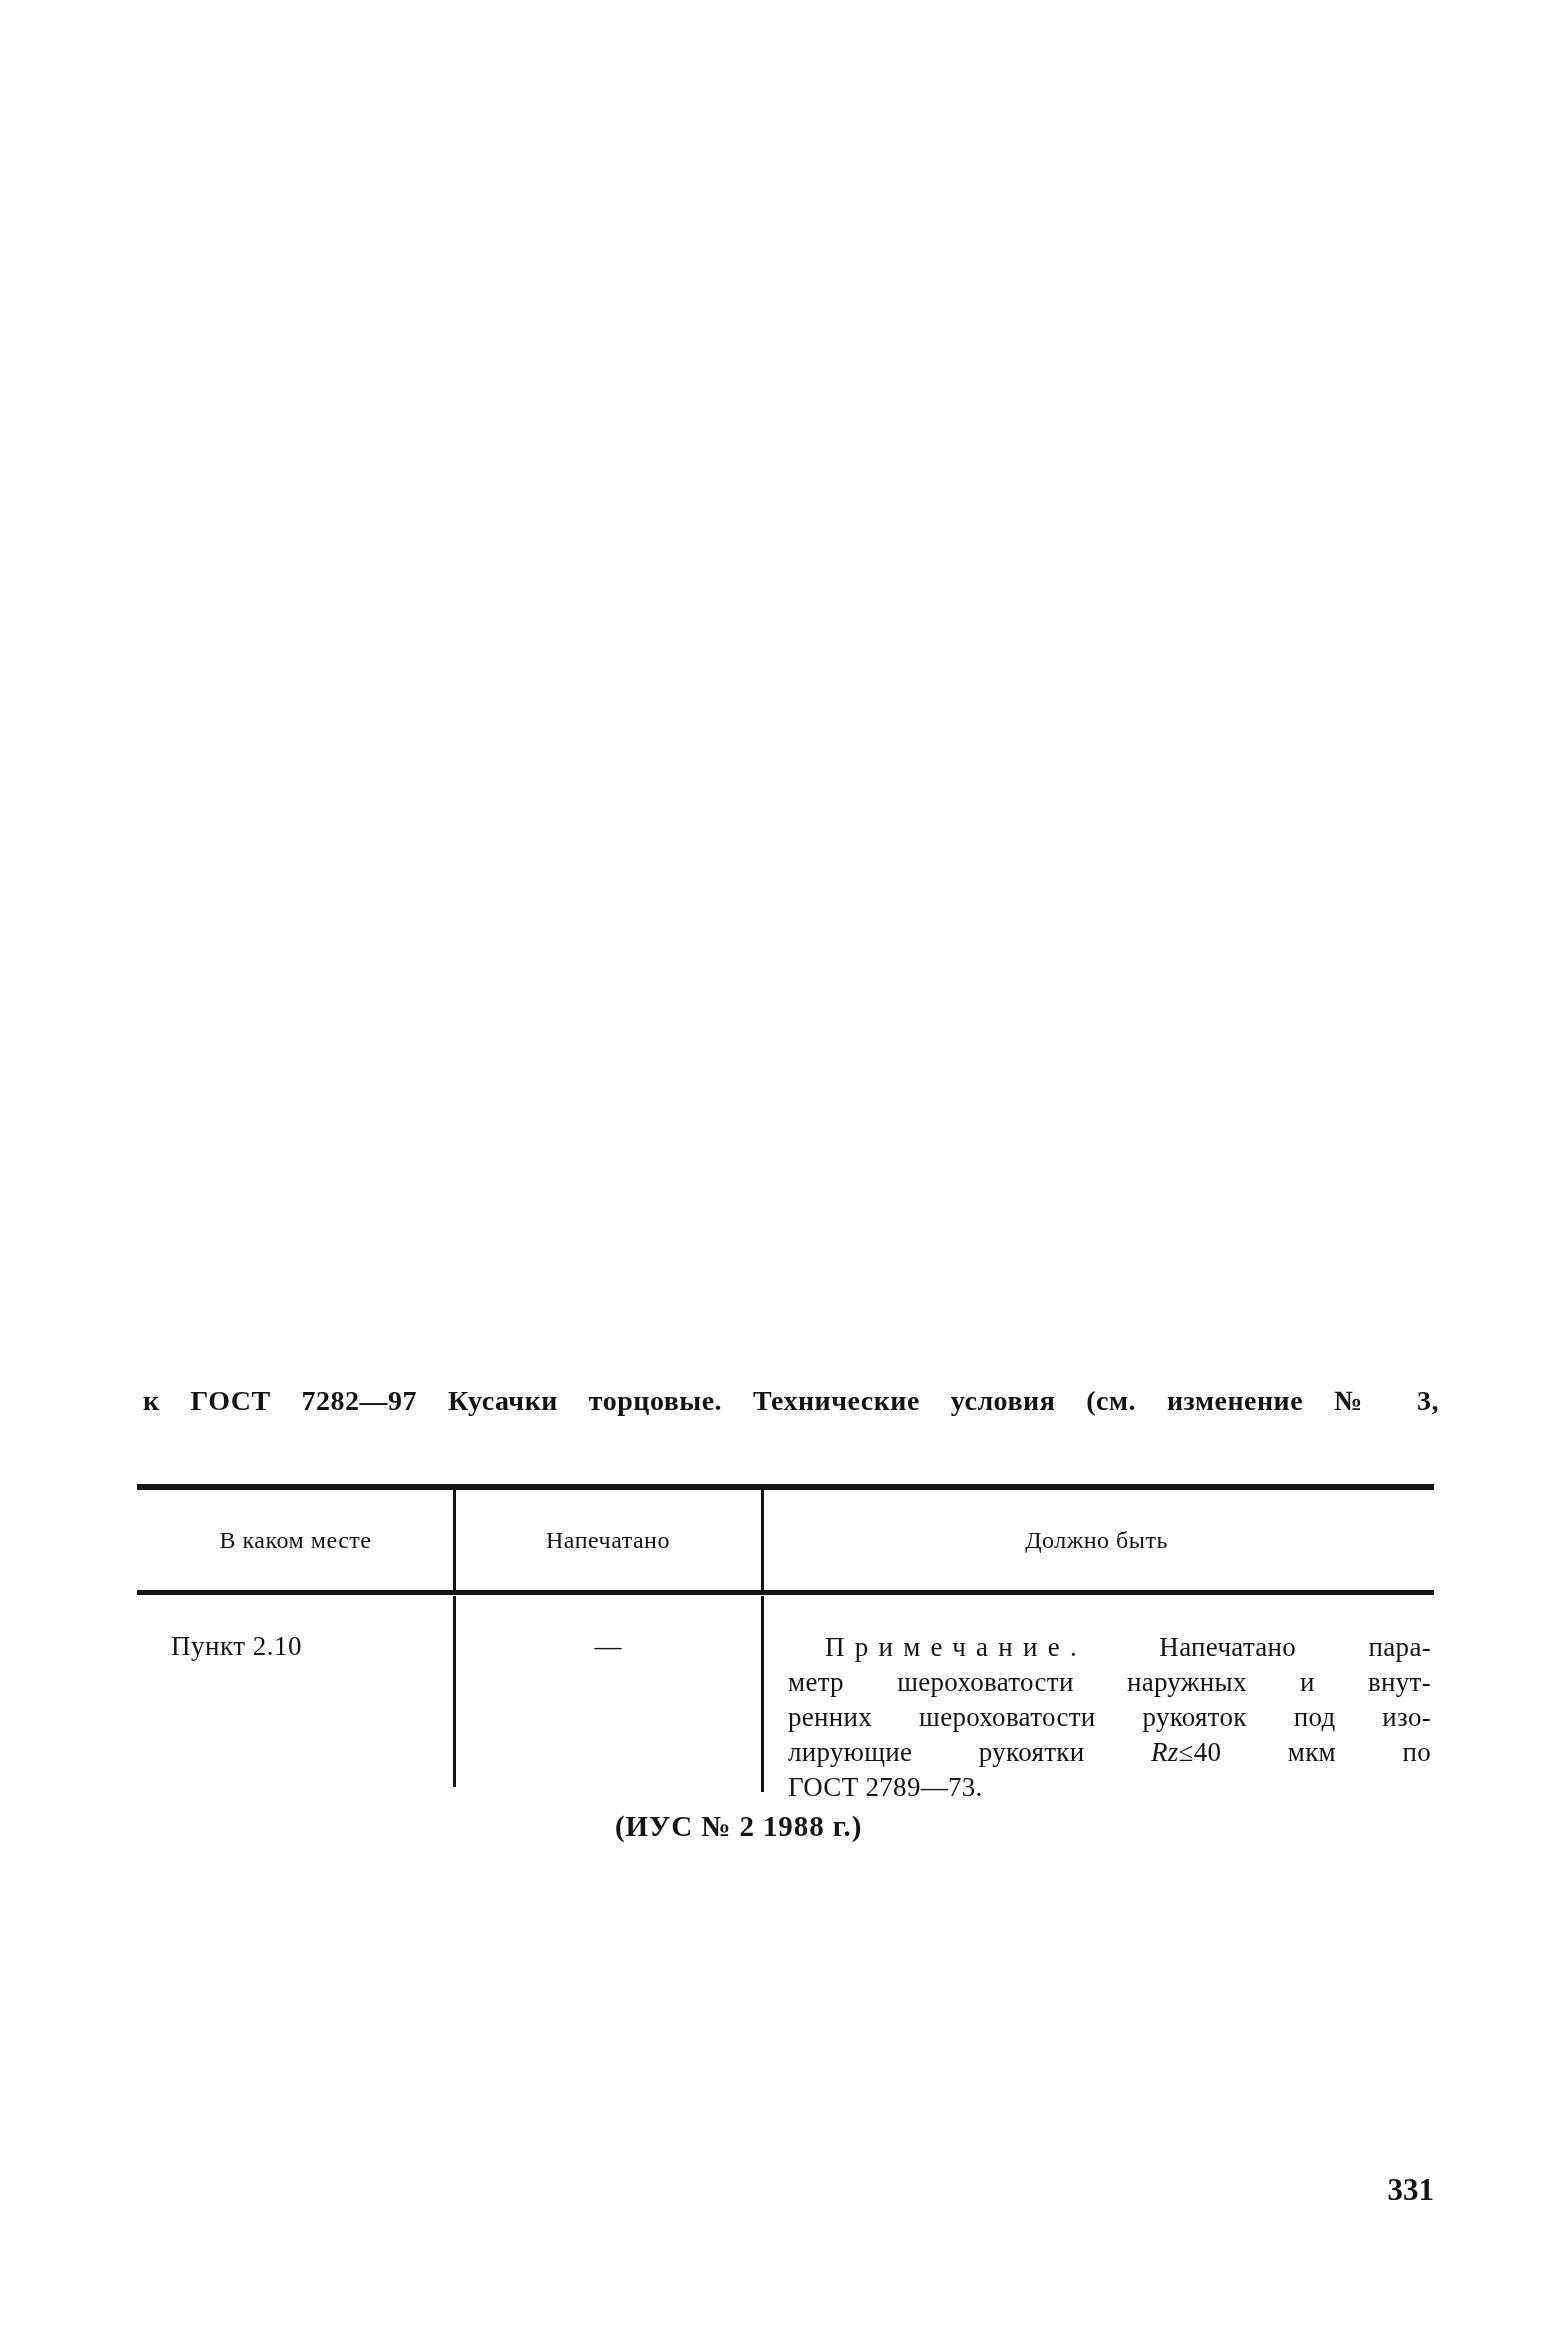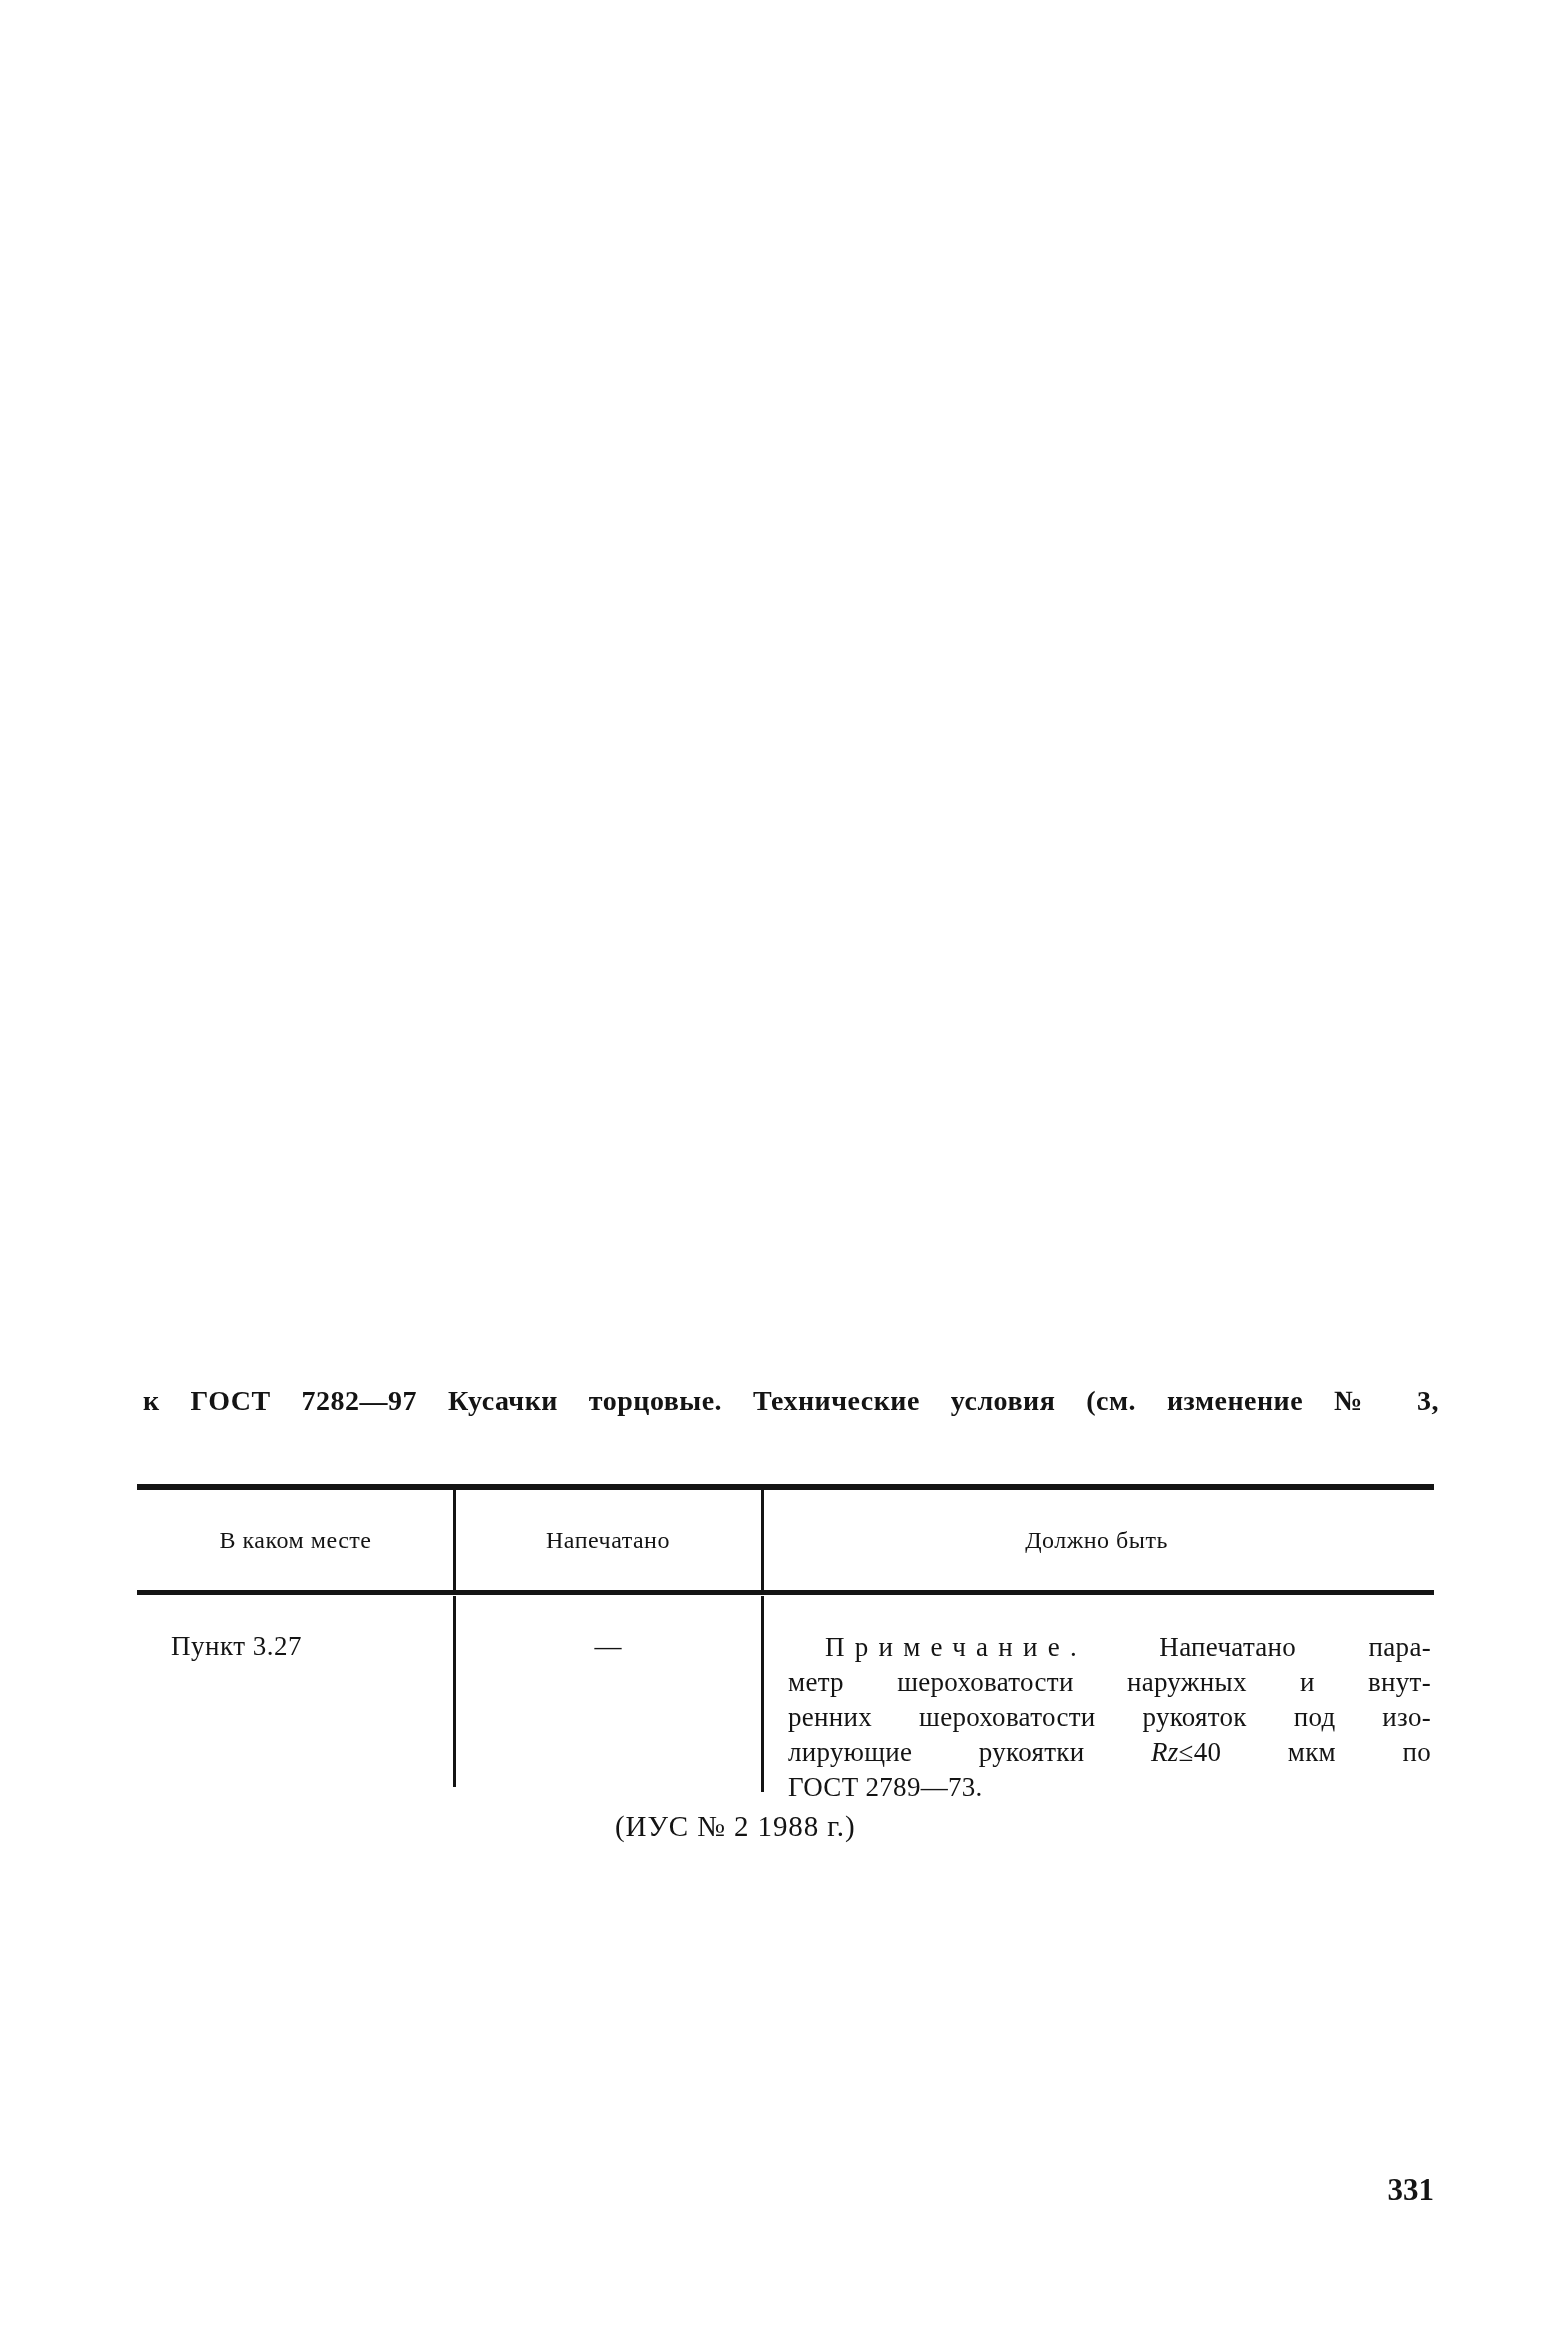--- a/index.html
+++ b/index.html
@@ -52,21 +52,21 @@
     left: 788px; top: 1630px; width: 643px;
     font-size: 27px; line-height: 35px; letter-spacing: 0.3px;
   }
   .cell-shouldbe .line { text-align: justify; text-align-last: justify; }
   .cell-shouldbe .line.first { padding-left: 37px; }
   .cell-shouldbe .line.last { text-align: center; text-align-last: left; }
   .sp { letter-spacing: 0.38em; }
   .rz { font-style: italic; }
 
   
-  .source-note { left: 615px; top: 1810px; font-size: 29px; letter-spacing: 0.9px; }
+  .source-note { left: 615px; top: 1810px; font-size: 29px; letter-spacing: 0.9px; font-weight: bold; }
 
   
   .page-number { left: 1324px; top: 2172px; width: 110px; text-align: right; font-size: 31px; font-weight: bold; }
 </style>
 </head>
 <body>
 
 <div class="page">
 
   <div class="abs doc-header">
@@ -80,21 +80,21 @@
   <div class="abs th th-shouldbe">Должно быть</div>
 
   <div class="abs vline v1h"></div>
   <div class="abs vline v2h"></div>
 
   <div class="abs rule rule-mid"></div>
 
   <div class="abs vline v1b"></div>
   <div class="abs vline v2b"></div>
 
-  <div class="abs cell-where">Пункт 3.27</div>
+  <div class="abs cell-where">Пункт 2.10</div>
   <div class="abs cell-printed">—</div>
 
   <div class="abs cell-shouldbe">
     <div class="line first"><span class="sp">Примечание.</span> <span>Напечатано пара-</span></div>
     <div class="line">метр шероховатости наружных и внут-</div>
     <div class="line">ренних шероховатости рукояток под изо-</div>
     <div class="line"><span>лирующие рукоятки</span> <span class="rz">Rz</span><span>≤40 мкм по</span></div>
     <div class="line last">ГОСТ 2789—73.</div>
   </div>
 

